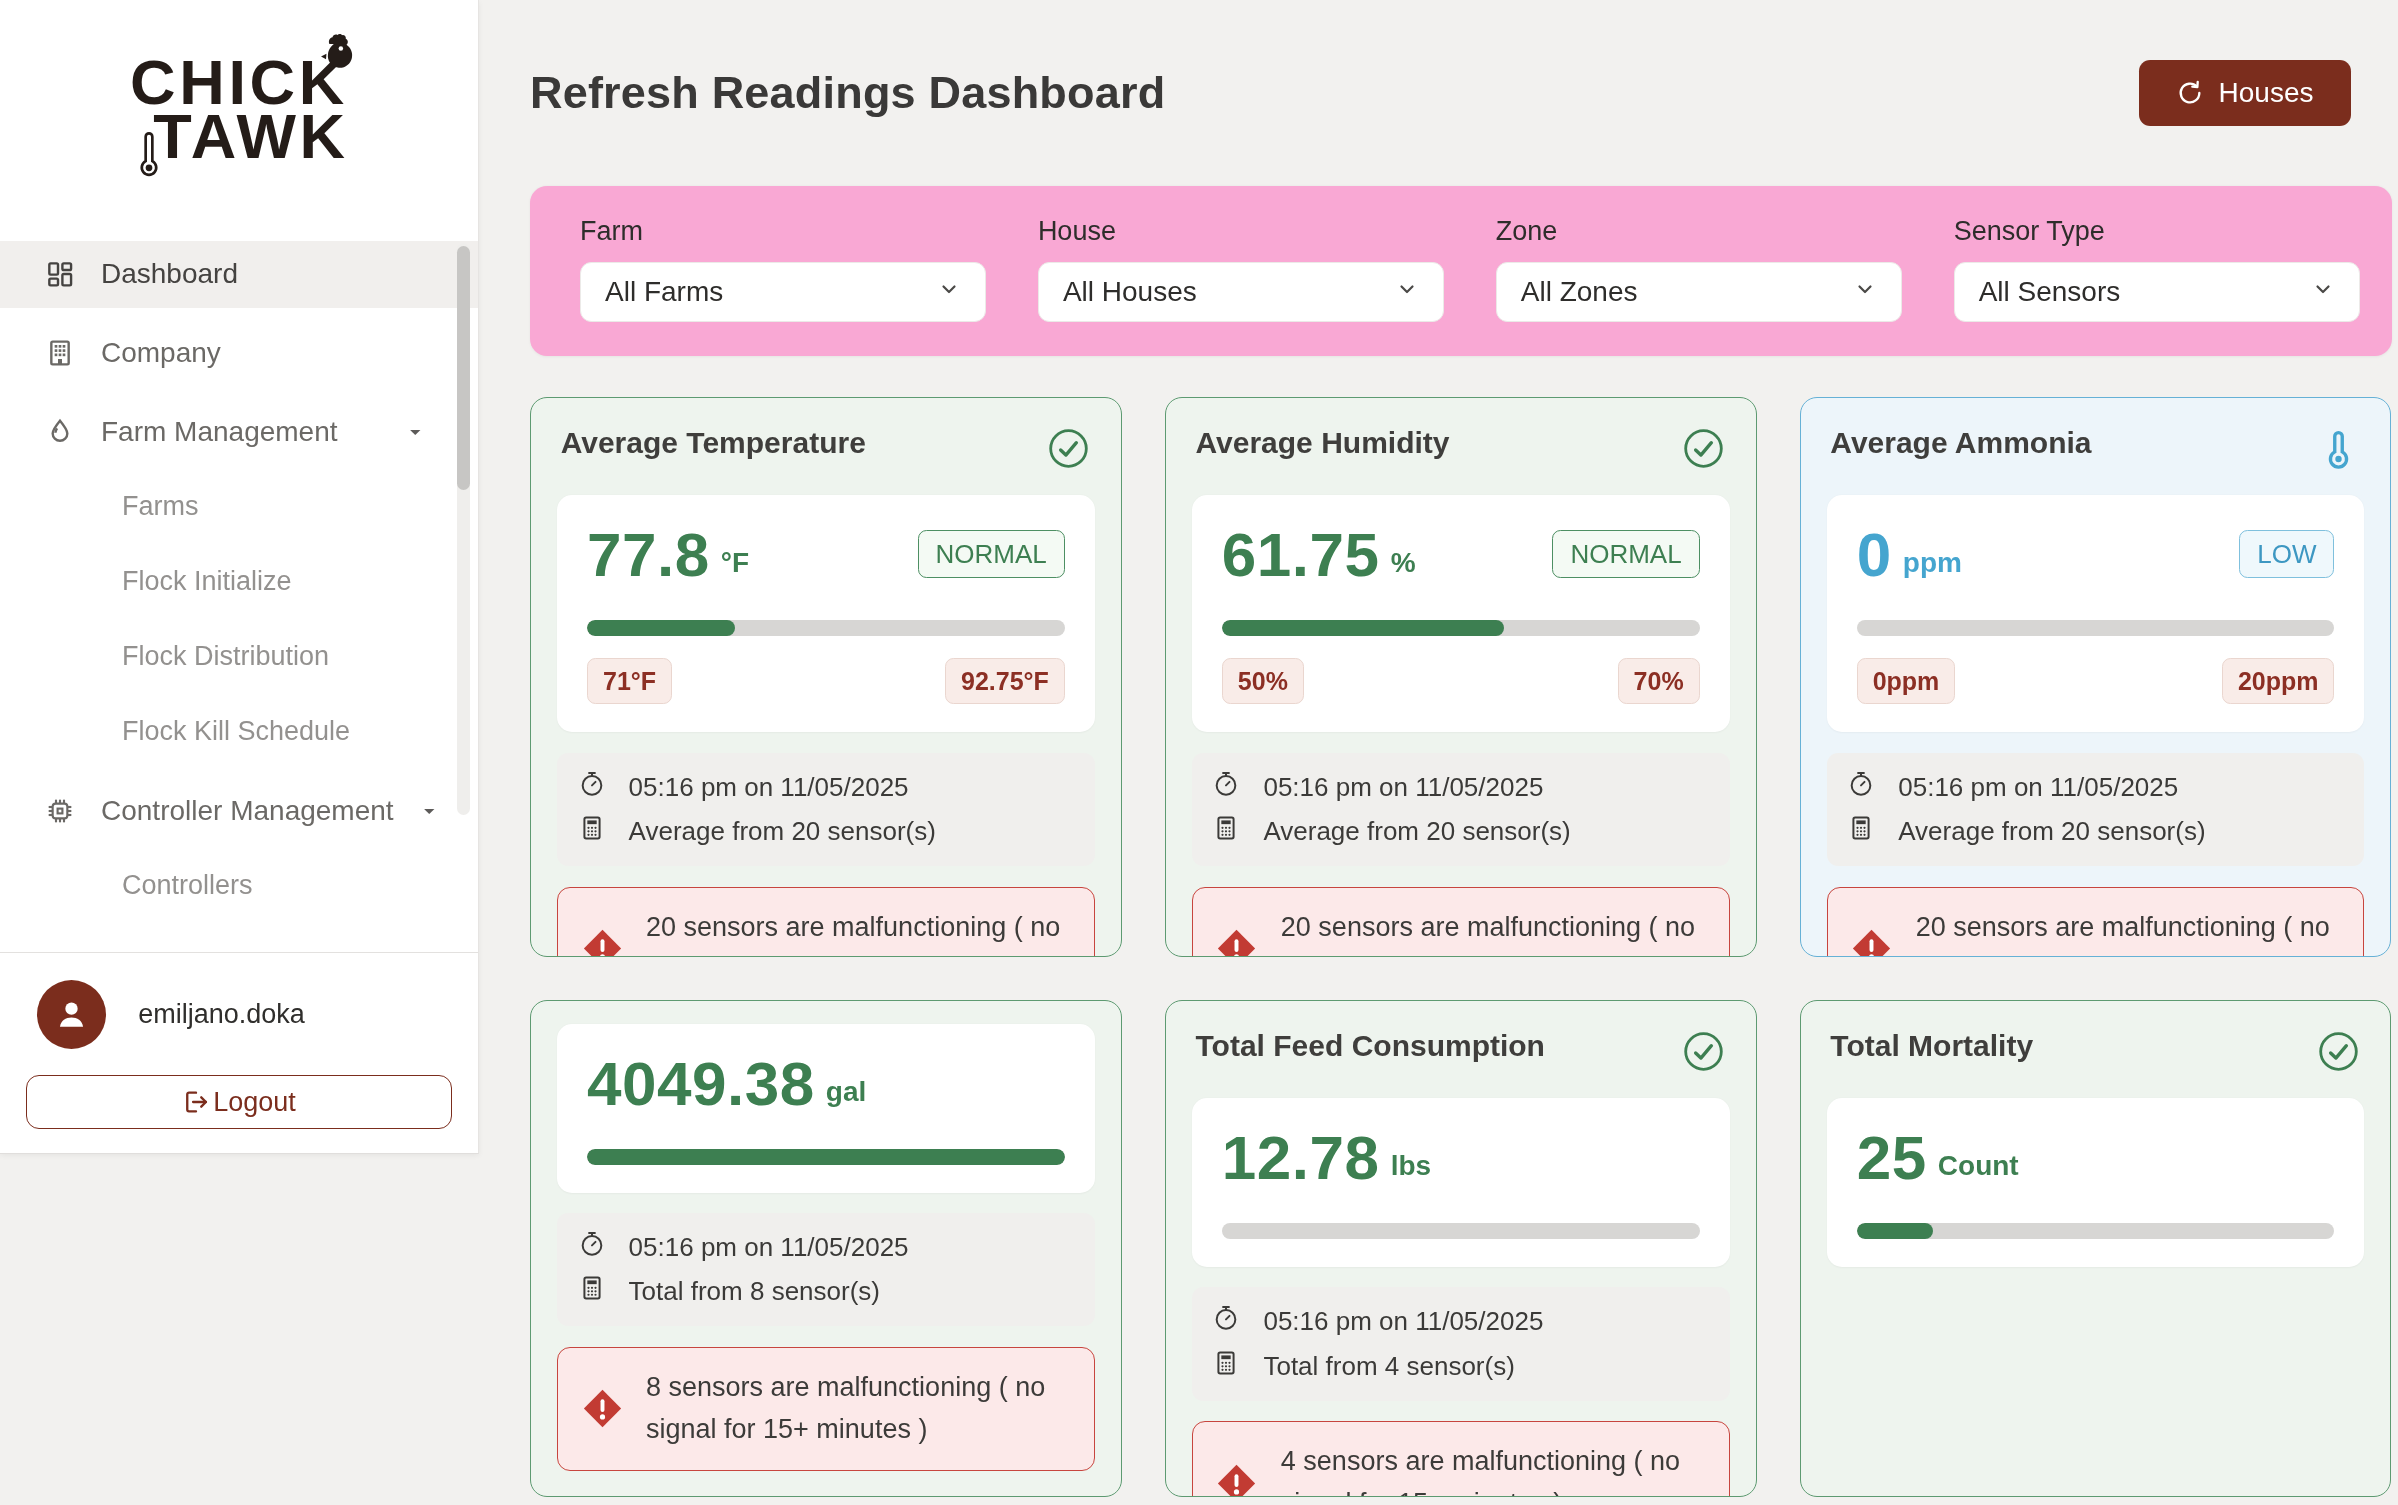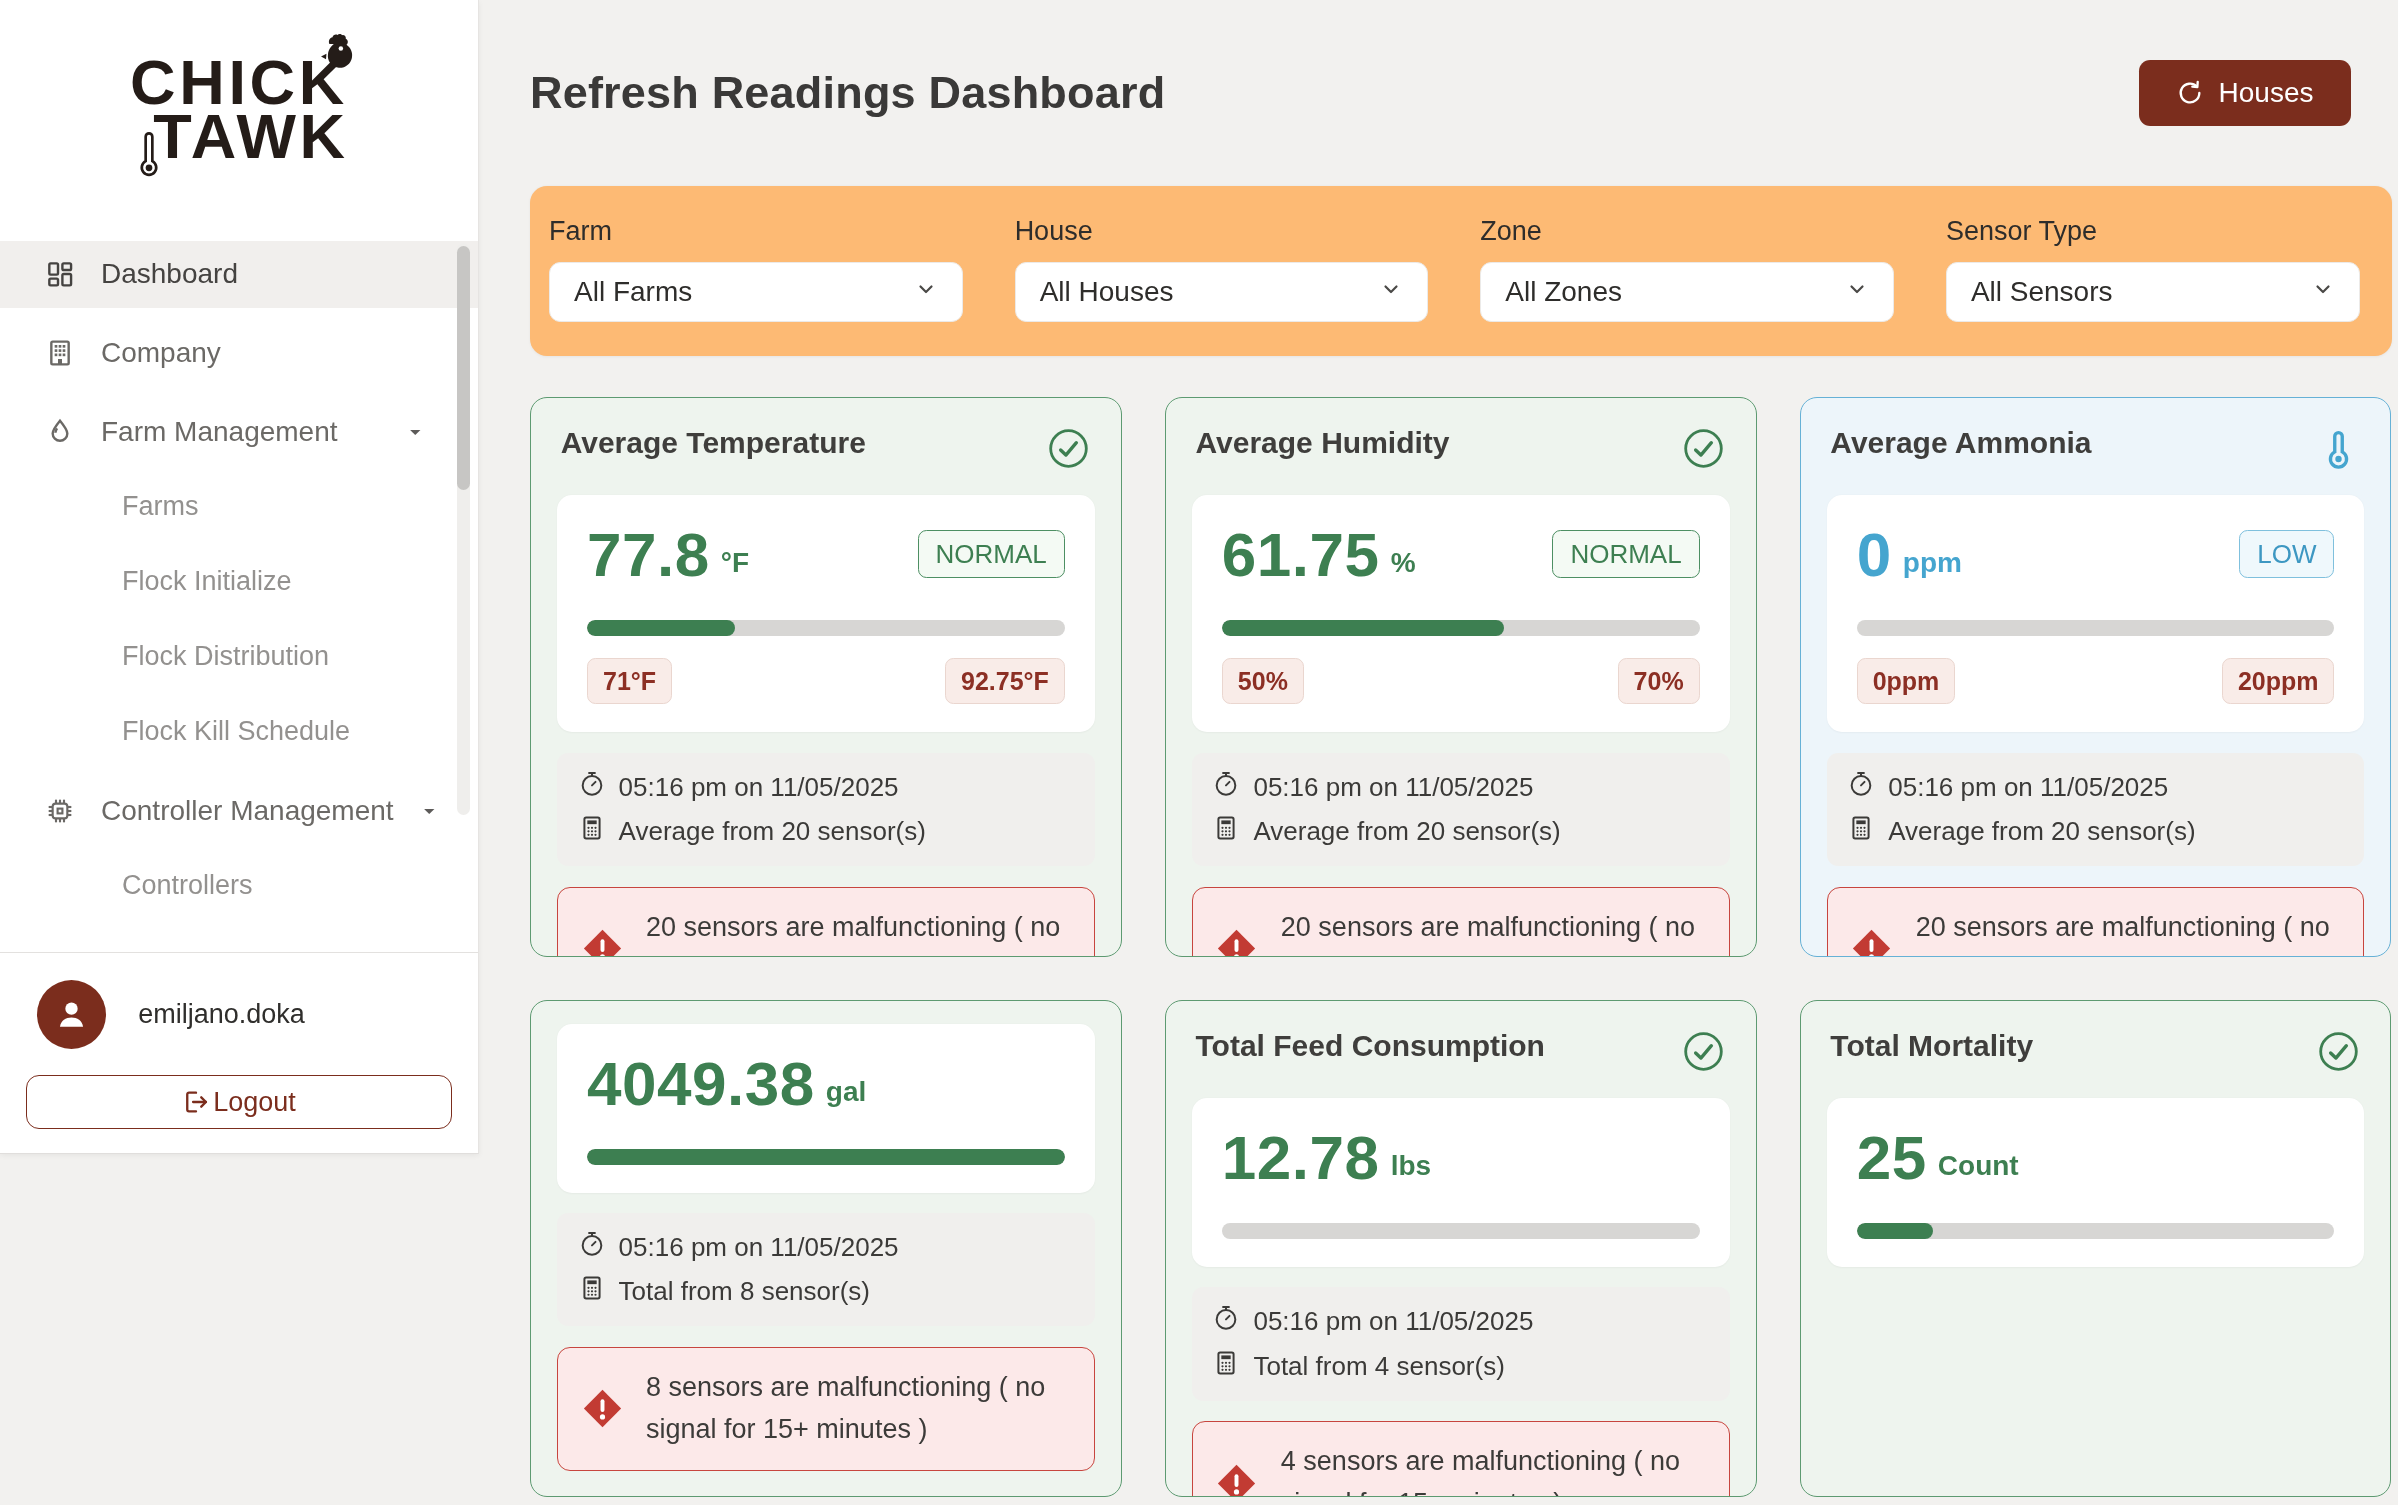--- a/index.html
+++ b/index.html
@@ -61,22 +61,22 @@
   .main{position:absolute;left:478px;top:0;right:0;bottom:0;padding:60px 7.5px 0 52px;}
   .title-row{display:flex;align-items:center;justify-content:space-between;margin-bottom:60px;padding-right:41px;}
   .page-title{font-size:45px;font-weight:700;color:#3a3938;letter-spacing:0.2px;}
   .refresh-btn{
     height:66px;padding:0 37px;border:none;border-radius:11.2px;background:#7b2d1d;color:#fff;
     font-size:28px;font-family:inherit;display:flex;align-items:center;gap:15px;cursor:pointer;
   }
   .refresh-btn svg{width:28px;height:28px;}
   
   .filter-bar{
-    background:#fdba74;border-radius:17px;box-shadow:0 0.9px 2.8px rgba(0,0,0,.05);
-    padding:30px 32px 34px 19px;margin-bottom:41px;
+    background:#f9a8d4;border-radius:17px;box-shadow:0 0.9px 2.8px rgba(0,0,0,.05);
+    padding:30px 32px 34px 50px;margin-bottom:41px;
     display:grid;grid-template-columns:repeat(4,1fr);column-gap:52px;
   }
   .filter-label{font-size:27px;color:#2e2d2b;margin-bottom:15px;}
   .filter-select{
     height:58px;background:#fff;border:1.9px solid #eceae8;border-radius:11.2px;
     display:flex;align-items:center;justify-content:space-between;
     padding:0 24px;font-size:28px;color:#2e2d2b;cursor:pointer;
   }
   .filter-select svg{width:24px;height:24px;stroke:#4a4947;}
   
@@ -111,21 +111,21 @@
   }
   .progress-fill{height:100%;border-radius:9.4px;background:#3d7f51;}
   .range-row{display:flex;justify-content:space-between;margin-top:22.5px;}
   .range-badge{
     background:#f9ece8;border:1.9px solid #ead6cf;border-radius:8.4px;
     padding:7.5px 15px;font-size:25px;font-weight:600;color:#8c2f24;
   }
   .info-panel{
     background:#f0efed;border-radius:11.2px;padding:17px 20.6px;margin-bottom:20.6px;
   }
-  .info-row{display:flex;align-items:center;gap:13px;font-size:26px;color:#3b3a38;}
+  .info-row{display:flex;align-items:center;gap:23px;font-size:26px;color:#3b3a38;}
   .info-row + .info-row{margin-top:9.4px;}
   .info-row svg{width:28px;height:28px;flex:none;}
   .warn-panel{
     background:#fce9e9;border:1.9px solid #c7453e;border-radius:13px;
     padding:19px 22.5px;display:flex;align-items:center;gap:22.5px;
   }
   .warn-icon{flex:none;width:43px;height:43px;}
   .warn-icon svg{width:43px;height:43px;}
   .warn-text{font-size:27px;color:#3c3b39;line-height:1.55;}
 </style>

